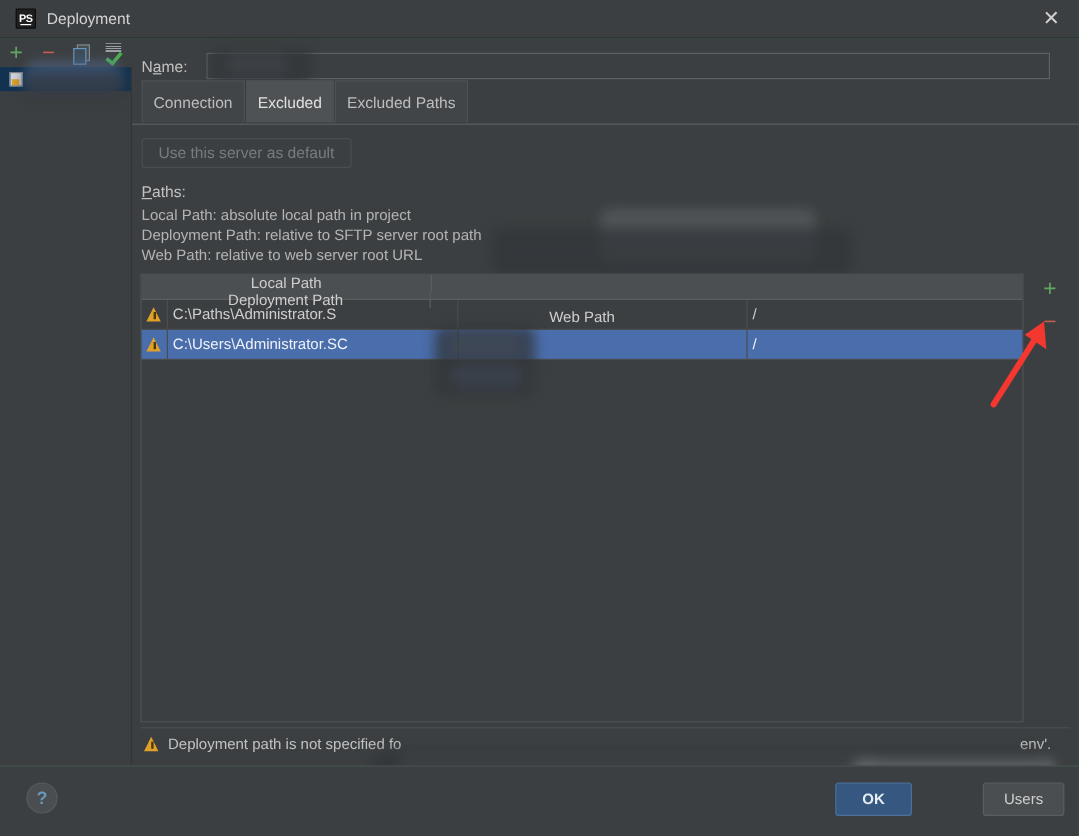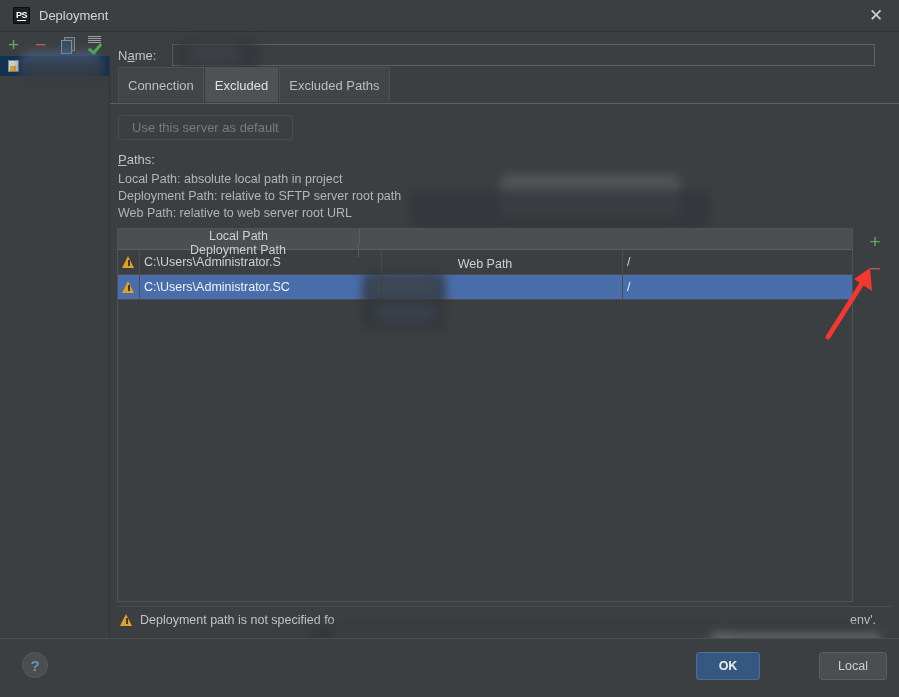--- a/index.html
+++ b/index.html
@@ -349,21 +349,21 @@
         <div class="th c0"></div>
         <div class="th c1">Local Path</div>
         <div class="th c2">Deployment Path</div>
         <div class="th c3">Web Path</div>
       </div>
 
       <div class="trow">
         <div class="td c0">
           <span class="warn-ico"></span>
         </div>
-        <div class="td c1">C:\Users\Administrator.S</div>
+        <div class="td c1">C:\Paths\Administrator.S</div>
         <div class="td c2"></div>
         <div class="td c3">/</div>
       </div>
 
       <div class="trow selected">
         <div class="td c0">
           <span class="warn-ico"></span>
         </div>
         <div class="td c1">C:\Users\Administrator.SC</div>
         <div class="td c2"></div>
@@ -398,16 +398,16 @@
   <svg class="annot-arrow" viewBox="0 0 100 100">
     <g>
       <line x1="38" y1="82" x2="76" y2="22" stroke="#f4372f" stroke-width="5" stroke-linecap="round"></line>
       <polygon points="80,13 82,36 64,24" fill="#f4372f"></polygon>
     </g>
   </svg>
 
   <div class="bottom-bar">
     <div class="help-btn">?</div>
     <div class="btn ok">OK</div>
-    <div class="btn cancel">Local</div>
+    <div class="btn cancel">Users</div>
   </div>
 
 </div>
 
 </body></html>

